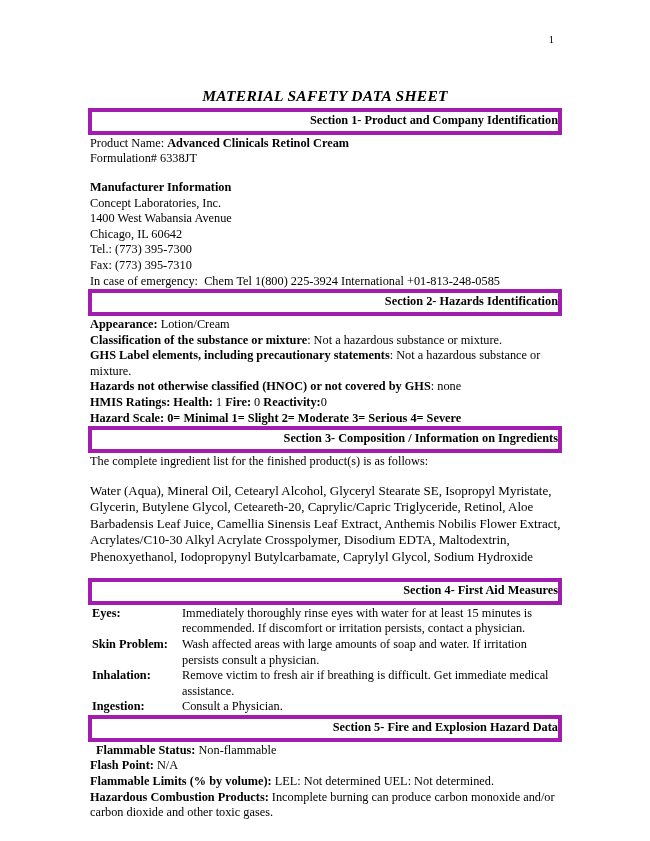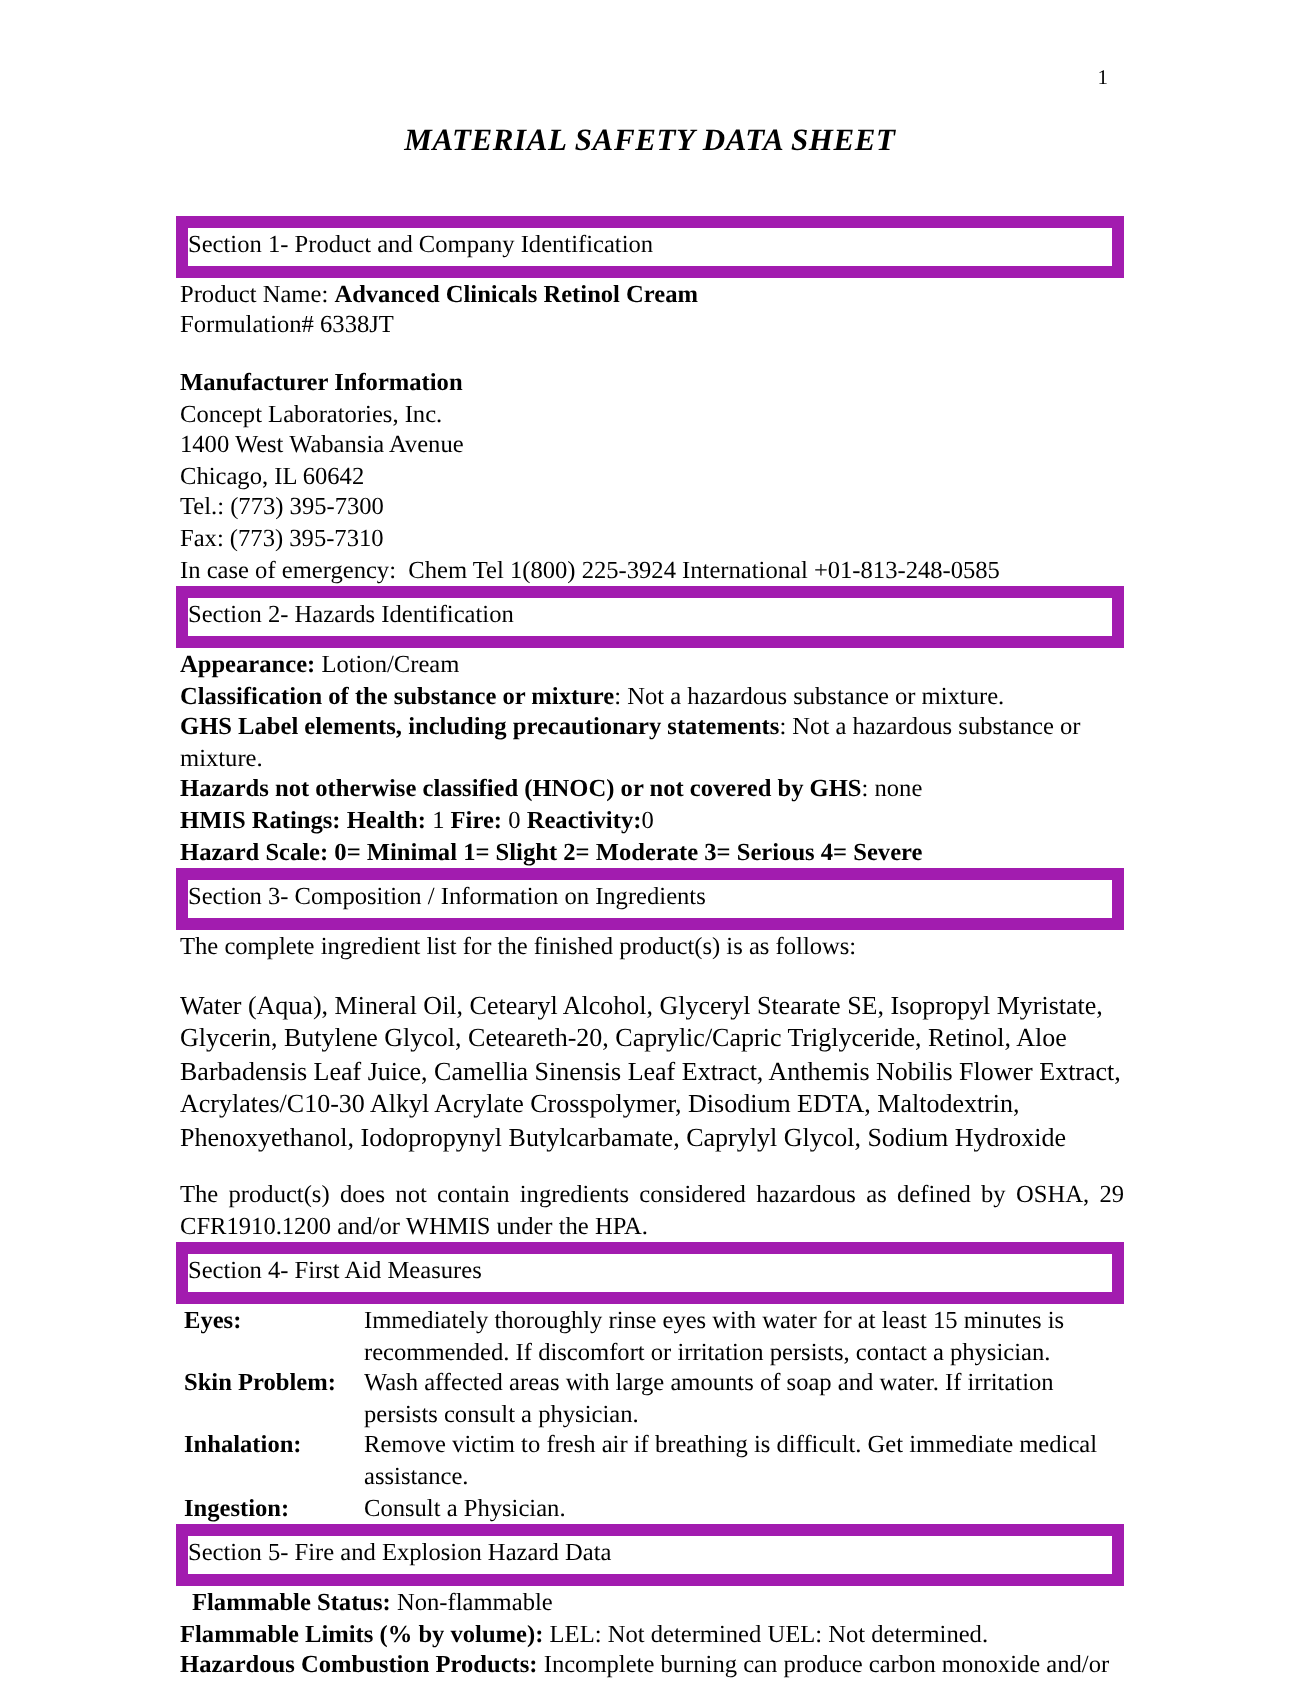--- a/index.html
+++ b/index.html
@@ -25,37 +25,37 @@
     position: absolute;
     right: 96px;
     top: 35px;
     font-size: 10.5px;
     line-height: 1;
   }
   .doc-title {
     position: absolute;
     left: 0;
     right: 0;
-    top: 62px;
+    top: 87px;
     text-align: center;
     font-size: 15.5px;
     font-style: italic;
     font-weight: bold;
     letter-spacing: 0.3px;
   }
   .content {
     position: absolute;
     left: 88px;
     top: 108px;
     width: 474px;
   }
   .section-header {
-    border: 6px solid #a21caf;
-    text-align: left;
-    font-weight: normal;
+    border: 4px solid #a21caf;
+    text-align: right;
+    font-weight: bold;
     font-size: 12.3px;
     line-height: 1.28;
     padding: 1px 0 2px 0;
     box-sizing: border-box;
   }
   .body-block {
     font-size: 12.3px;
     line-height: 1.27;
     padding: 1px 0 0 2px;
   }
@@ -134,21 +134,20 @@
       <p><b>HMIS Ratings: Health:</b> <span>1</span> <b>Fire:</b> <span>0</span> <b>Reactivity:</b><span>0</span></p>
       <p class="b">Hazard Scale:   0= Minimal  1= Slight  2= Moderate  3= Serious  4= Severe</p>
     </div>
 
     <div class="section-header">Section 3- Composition / Information on Ingredients</div>
     <div class="body-block">
       <p>The complete ingredient list for the finished product(s) is as follows:</p>
       <div class="gap"></div>
       <p class="ingredients">Water (Aqua), Mineral Oil, Cetearyl Alcohol, Glyceryl Stearate SE, Isopropyl Myristate, Glycerin, Butylene Glycol, Ceteareth-20, Caprylic/Capric Triglyceride, Retinol, Aloe Barbadensis Leaf Juice, Camellia Sinensis Leaf Extract, Anthemis Nobilis Flower Extract, Acrylates/C10-30 Alkyl Acrylate Crosspolymer, Disodium EDTA, Maltodextrin, Phenoxyethanol, Iodopropynyl Butylcarbamate, Caprylyl Glycol, Sodium Hydroxide</p>
       <div class="gap"></div>
-      <p class="justified">The product(s) does not contain ingredients considered hazardous as defined by OSHA, 29 CFR1910.1200 and/or WHMIS under the HPA.</p>
     </div>
 
     <div class="section-header">Section 4- First Aid Measures</div>
     <div class="body-block">
       <table class="aid-table">
         <tbody>
           <tr>
             <td class="aid-label">Eyes:</td>
             <td class="aid-text">Immediately thoroughly rinse eyes with water for at least 15 minutes is recommended. If discomfort or irritation persists, contact a physician.</td>
           </tr>
@@ -164,18 +163,19 @@
             <td class="aid-label">Ingestion:</td>
             <td class="aid-text">Consult a Physician.</td>
           </tr>
         </tbody>
       </table>
     </div>
 
     <div class="section-header">Section 5- Fire and Explosion Hazard Data</div>
     <div class="body-block">
       <p class="indent-1"><b>Flammable Status:</b> <span>Non-flammable</span></p>
+      <p><b>Flash Point:</b> <span>N/A</span></p>
       <p><b>Flammable Limits (% by volume):</b> <span>LEL: Not determined  UEL: Not determined.</span></p>
       <p><b>Hazardous Combustion Products:</b> <span>Incomplete burning can produce carbon monoxide and/or carbon dioxide and other toxic gases.</span></p>
     </div>
 
   </div>
 </div>
 
 </body></html>

